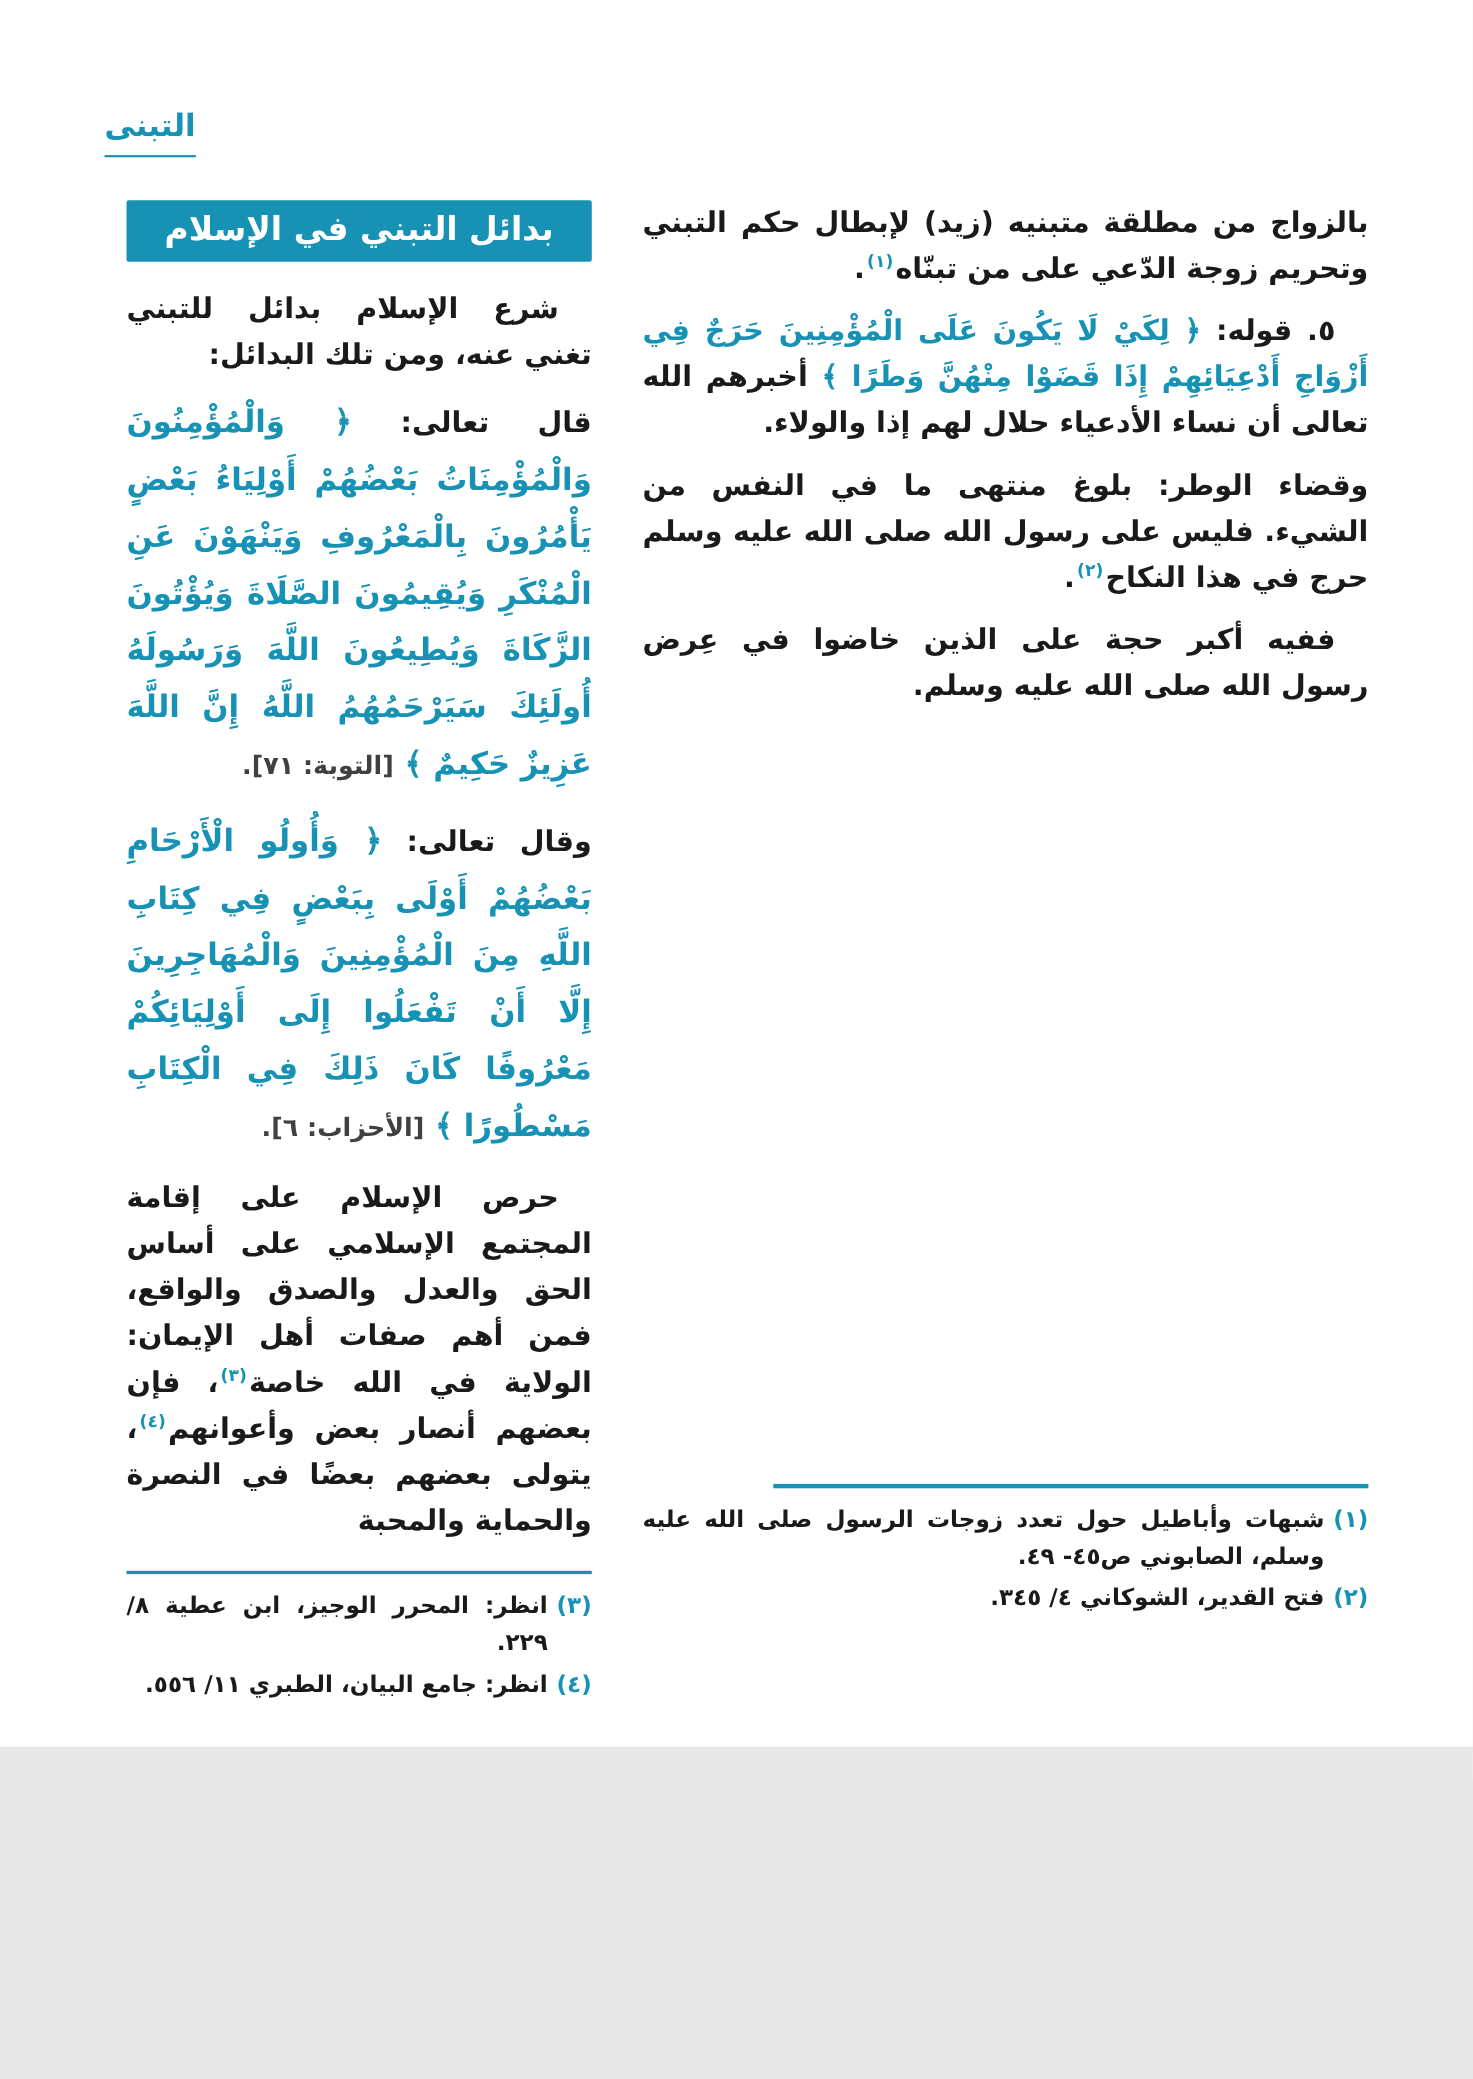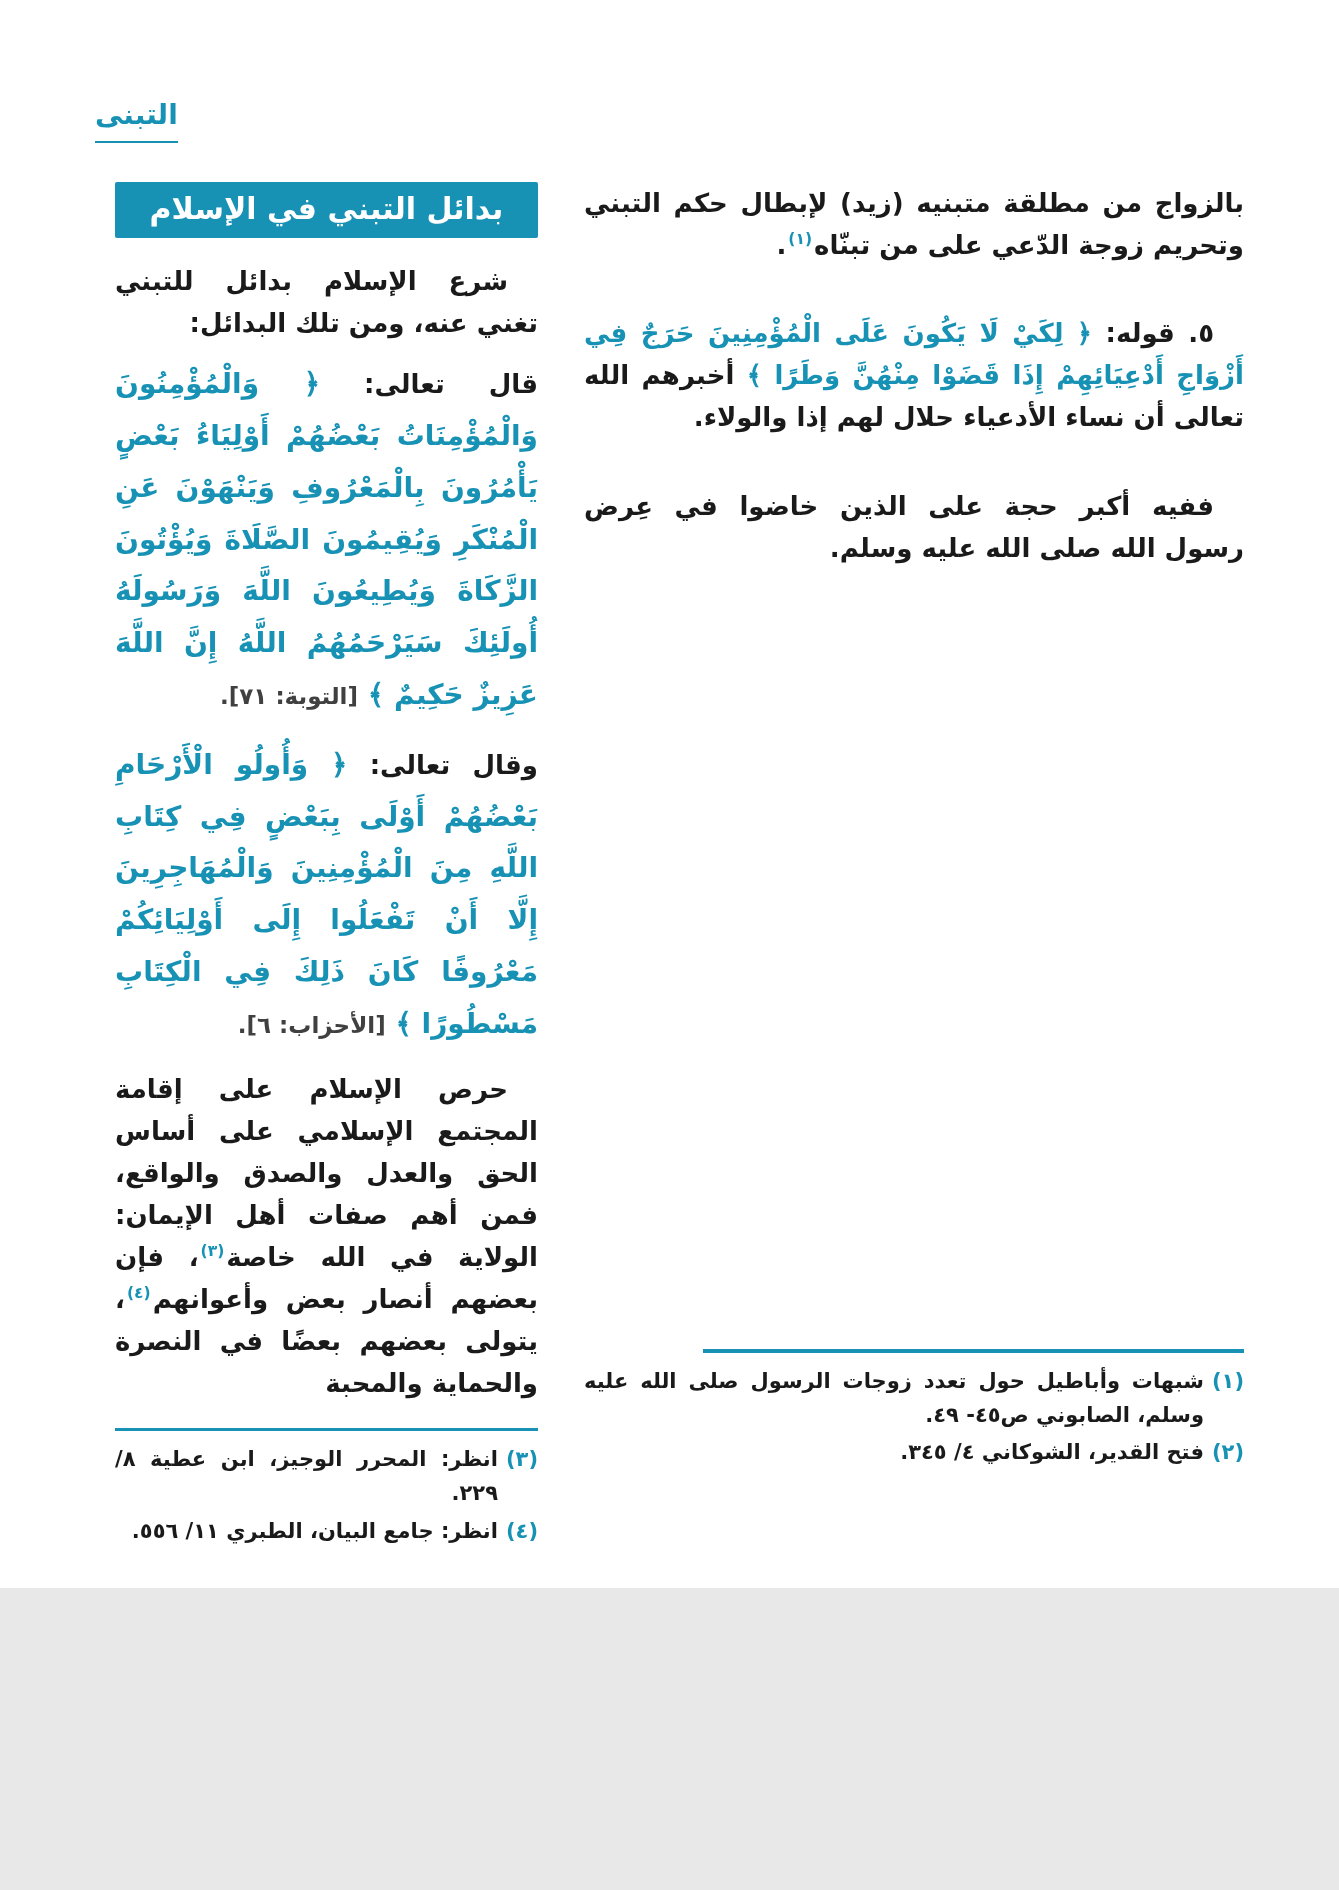--- a/index.html
+++ b/index.html
@@ -16,21 +16,21 @@
   .running-head{
     position:absolute;top:98px;left:95px;
     color:#1792b5;font-size:28px;font-weight:bold;
     padding-bottom:10px;border-bottom:2.5px solid #1792b5;
   }
   .content{
     position:absolute;top:182px;right:95px;left:95px;height:1292px;
     display:flex;gap:46px;
   }
   .col{display:flex;flex-direction:column;}
-  .col-right{flex:0 0 660px;gap:32px;}
+  .col-right{flex:0 0 660px;}
   .col-left{flex:1 1 auto;min-width:0;margin-left:20px;}
   p{margin:0 0 14px;}
   .body{
     font-size:26px;font-weight:bold;line-height:1.62;
     text-align:justify;
   }
   .indent{text-indent:30px;}
   .quran{color:#1792b5;font-weight:bold;}
   .note{
     color:#1792b5;font-size:0.6em;font-weight:bold;
@@ -80,20 +80,21 @@
 
   <div class="running-head">التبنى</div>
 
   <div class="content">
 
     <div class="col col-right">
       <p class="body"><span>بالزواج من مطلقة متبنيه (زيد) لإبطال حكم التبني وتحريم زوجة الدّعي على من تبنّاه</span><sup class="note">(١)</sup><span>.</span></p>
 
       <p class="body indent"><span>٥. قوله: </span><span class="quran">﴿ لِكَيْ لَا يَكُونَ عَلَى الْمُؤْمِنِينَ حَرَجٌ فِي أَزْوَاجِ أَدْعِيَائِهِمْ إِذَا قَضَوْا مِنْهُنَّ وَطَرًا ﴾</span><span> أخبرهم الله تعالى أن نساء الأدعياء حلال لهم إذا والولاء.</span></p>
 
+      <p class="body"><span>وقضاء الوطر: بلوغ منتهى ما في النفس من الشيء. فليس على رسول الله صلى الله عليه وسلم حرج في هذا النكاح</span><sup class="note">(٢)</sup><span>.</span></p>
 
       <p class="body indent">ففيه أكبر حجة على الذين خاضوا في عِرض رسول الله صلى الله عليه وسلم.</p>
 
       <div class="footnotes footnotes-bottom">
         <div class="rule rule-right"></div>
         <div class="fn">
           <span class="fn-num">(١)</span>
           <span class="fn-text">شبهات وأباطيل حول تعدد زوجات الرسول صلى الله عليه وسلم، الصابوني ص٤٥- ٤٩.</span>
         </div>
         <div class="fn">

